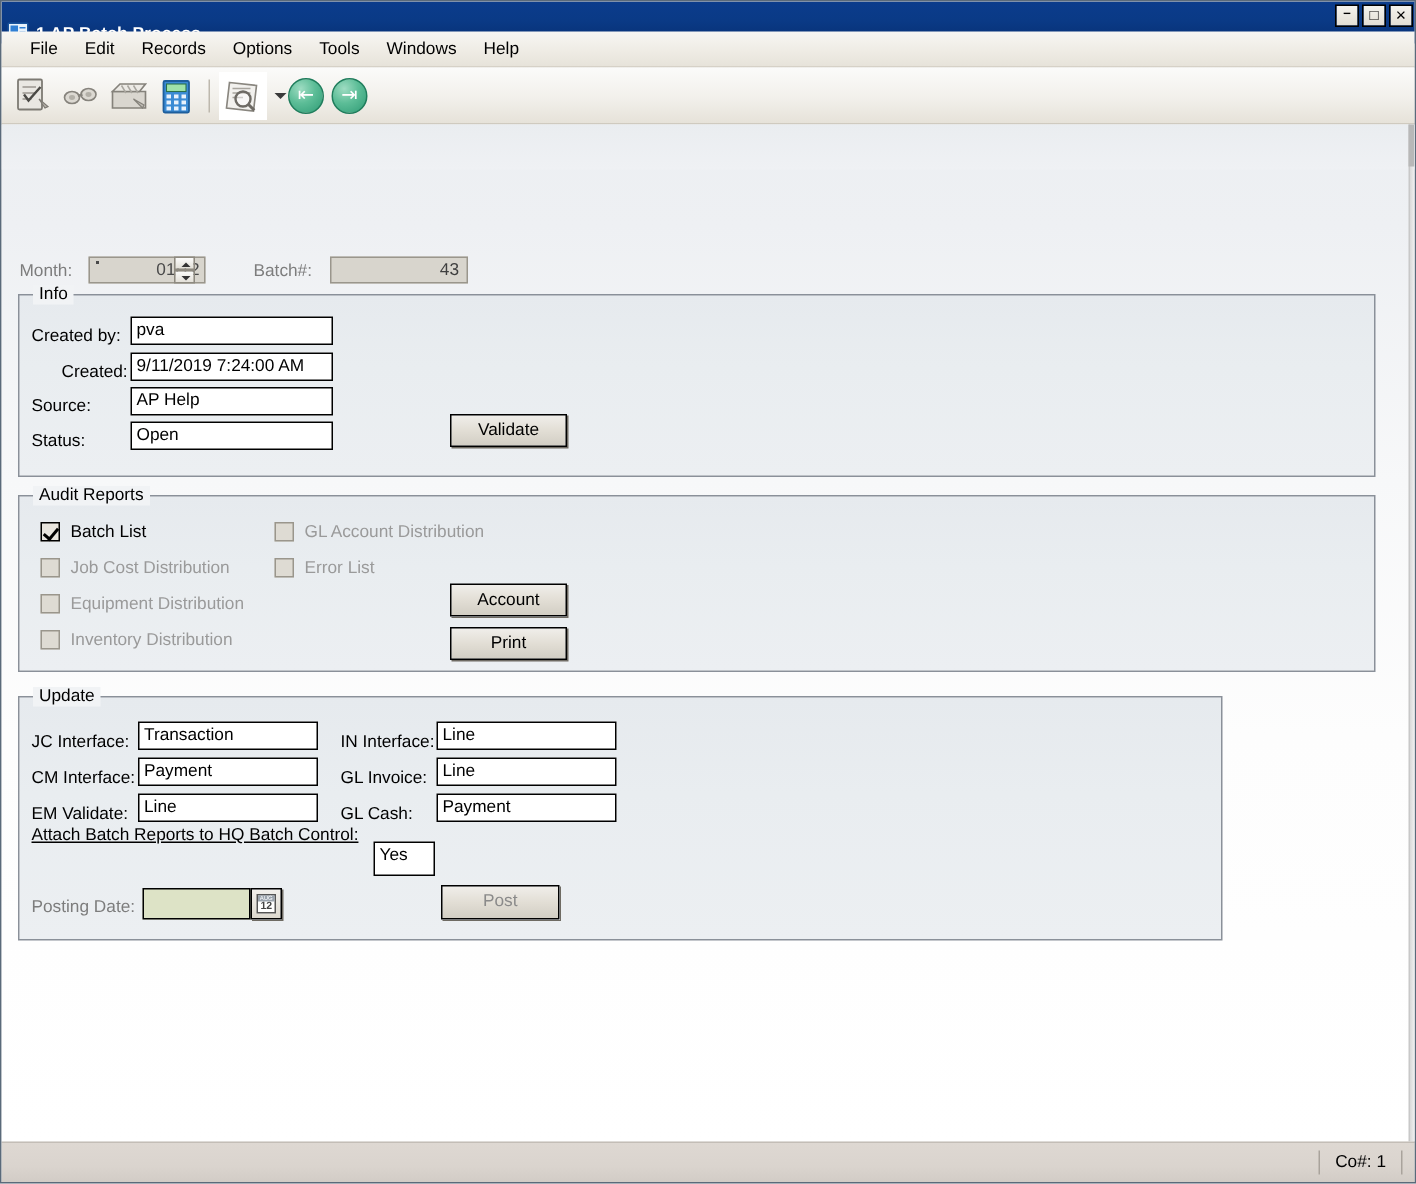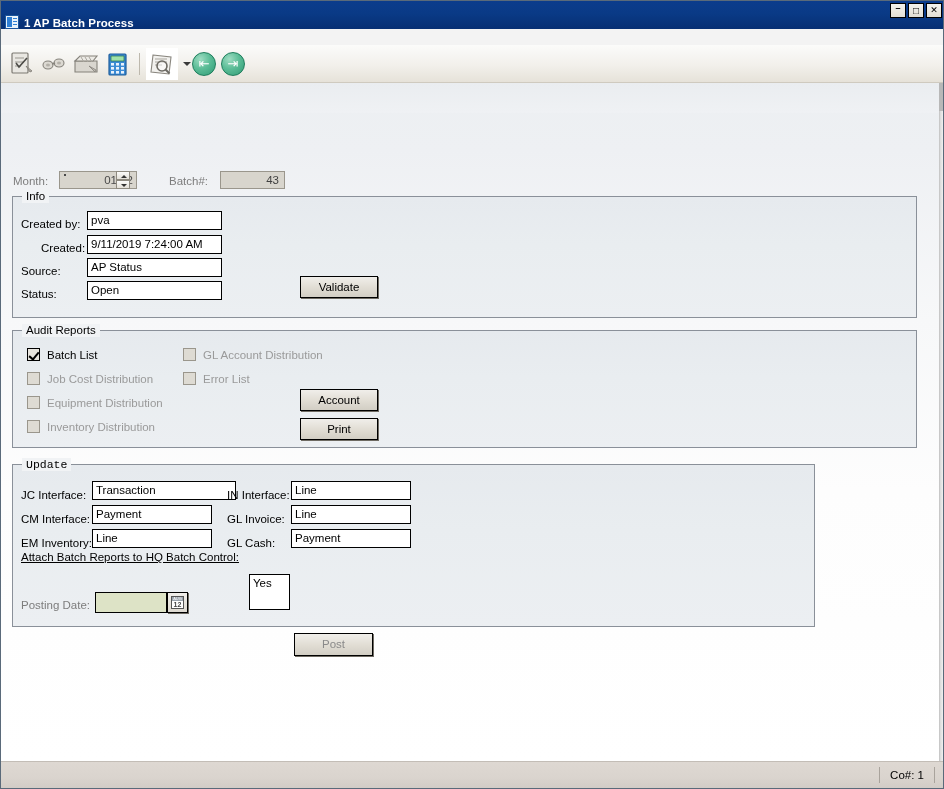--- a/index.html
+++ b/index.html
@@ -292,21 +292,21 @@
     background: linear-gradient(to bottom,#f0eeea 0%, #e2ded5 50%, #d2cec4 100%);
     border: 1px solid #000000;
     box-shadow: 1px 1px 0 0 #6f6b63;
     box-sizing: border-box;
     font-size: 11.5px;
     color: #000000;
     text-align: center;
     cursor: default;
     line-height: 20px;
   }
-  .btn.disabled { color: #8a8a8a; margin-top: 43px; }
+  .btn.disabled { color: #8a8a8a; }
 
   
   .cbx-row { position: absolute; display: flex; align-items: center; text-align: center; }
   .cbx {
     width: 13px; height: 13px;
     background: #e8e5de;
     border: 1px solid #000;
     box-sizing: border-box;
     position: relative;
     flex: none;
@@ -406,20 +406,29 @@
       </div>
       <div class="title-btn tb-max">
         <span class="glyph">□</span>
       </div>
       <div class="title-btn tb-close">
         <span class="glyph">✕</span>
       </div>
     </div>
   </div>
 
+  <div id="menu-bar">
+    <div class="menu-item">File</div>
+    <div class="menu-item">Edit</div>
+    <div class="menu-item">Records</div>
+    <div class="menu-item">Options</div>
+    <div class="menu-item">Tools</div>
+    <div class="menu-item">Windows</div>
+    <div class="menu-item">Help</div>
+  </div>
 
   <div id="toolbar">
 
     <div class="tb-icon">
       <svg width="30" height="30" viewBox="0 0 30 30">
         <rect x="5" y="4" width="16" height="20" rx="1" fill="#e9e7e2" stroke="#7d7a73" stroke-width="1.2"></rect>
         <path d="M8 9h9M8 13h9M8 17h6" stroke="#9a9790" stroke-width="1.1"></path>
         <path d="M9 14l3 4 8-9" stroke="#4b4a46" stroke-width="1.6" fill="none"></path>
         <path d="M19 17l6 5-2 1z" fill="#b6b2aa" stroke="#7d7a73" stroke-width="0.8"></path>
       </svg>
@@ -492,34 +501,34 @@
     <div id="month-box">
       <div id="month-caretdot"></div>
       <div id="month-value">01/12</div>
     </div>
     <div id="month-spin">
       <div class="spin-half spin-up"></div>
       <div class="spin-half spin-dn"></div>
     </div>
 
     <div class="lbl dim" style="left:168px; top:91px;">Batch#:</div>
-    <div class="tbx readonly" style="left:219px; top:88px; width:65px; height:18px;">43</div>
+    <div class="tbx readonly" style="left:219px; top:88px; width:92px; height:18px;">43</div>
 
     <div class="group" style="left:11px; top:113px; width:905px; height:122px;">
       <div class="group-title">Info</div>
     </div>
 
     <div class="lbl" style="left:20px; top:134px;">Created by:</div>
     <div class="tbx" style="left:86px; top:128px; width:135px; height:19px;">pva</div>
 
     <div class="lbl" style="left:20px; top:158px;margin-left:20px;">Created:</div>
     <div class="tbx" style="left:86px; top:152px; width:135px; height:19px;">9/11/2019 7:24:00 AM</div>
 
     <div class="lbl" style="left:20px; top:181px;">Source:</div>
-    <div class="tbx" style="left:86px; top:175px; width:135px; height:19px;">AP Status</div>
+    <div class="tbx" style="left:86px; top:175px; width:135px; height:19px;">AP Help</div>
 
     <div class="lbl" style="left:20px; top:204px;">Status:</div>
     <div class="tbx" style="left:86px; top:198px; width:135px; height:19px;">Open</div>
 
     <div class="btn" style="left:299px; top:193px; width:78px; height:22px;">Validate</div>
 
     <div class="group" style="left:11px; top:247px; width:905px; height:118px;">
       <div class="group-title">Audit Reports</div>
     </div>
 
@@ -545,44 +554,44 @@
       <span class="cbx-label dim">GL Account Distribution</span>
     </div>
     <div class="cbx-row" style="left:182px; top:289px;">
       <span class="cbx disabled"></span>
       <span class="cbx-label dim">Error List</span>
     </div>
 
     <div class="btn" style="left:299px; top:306px; width:78px; height:22px;">Account</div>
     <div class="btn" style="left:299px; top:335px; width:78px; height:22px;">Print</div>
 
-    <div class="group" style="left:11px; top:381px; width:803px; height:163px;font-family:Liberation Mono, monospace;">
+    <div class="group" style="left:11px; top:381px; width:803px; height:163px;">
       <div class="group-title">Update</div>
     </div>
 
     <div class="lbl" style="left:20px; top:405px;">JC Interface:</div>
-    <div class="tbx" style="left:91px; top:398px; width:144px; height:19px;">Transaction</div>
+    <div class="tbx" style="left:91px; top:398px; width:120px; height:19px;">Transaction</div>
 
     <div class="lbl" style="left:20px; top:429px;">CM Interface:</div>
     <div class="tbx" style="left:91px; top:422px; width:120px; height:19px;">Payment</div>
 
-    <div class="lbl" style="left:20px; top:453px;">EM Inventory:</div>
+    <div class="lbl" style="left:20px; top:453px;">EM Validate:</div>
     <div class="tbx" style="left:91px; top:446px; width:120px; height:19px;">Line</div>
 
     <div class="lbl" style="left:226px; top:405px;">IN Interface:</div>
     <div class="tbx" style="left:290px; top:398px; width:120px; height:19px;">Line</div>
 
     <div class="lbl" style="left:226px; top:429px;">GL Invoice:</div>
     <div class="tbx" style="left:290px; top:422px; width:120px; height:19px;">Line</div>
 
     <div class="lbl" style="left:226px; top:453px;">GL Cash:</div>
     <div class="tbx" style="left:290px; top:446px; width:120px; height:19px;">Payment</div>
 
     <div class="lbl" style="left:20px; top:467px;text-decoration:underline;">Attach Batch Reports to HQ Batch Control:</div>
-    <div class="tbx" style="left:248px; top:491px; width:41px; height:36px;">Yes</div>
+    <div class="tbx" style="left:248px; top:478px; width:41px; height:23px;">Yes</div>
 
     <div class="lbl dim" style="left:20px; top:515px;">Posting Date:</div>
     <div class="tbx green" style="left:94px; top:509px; width:72px; height:21px;"></div>
     <div id="cal-btn">
       <div class="pad">
         <div class="top">AUG</div>
         <div class="num">12</div>
       </div>
     </div>
 

